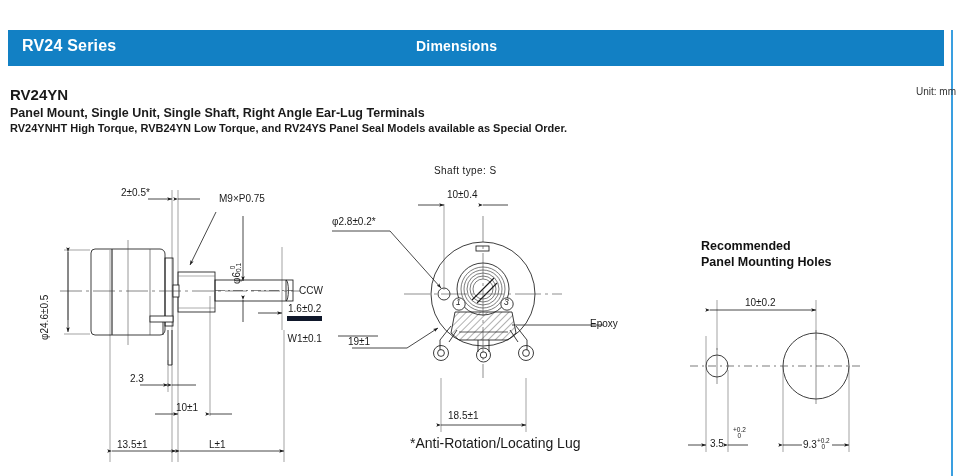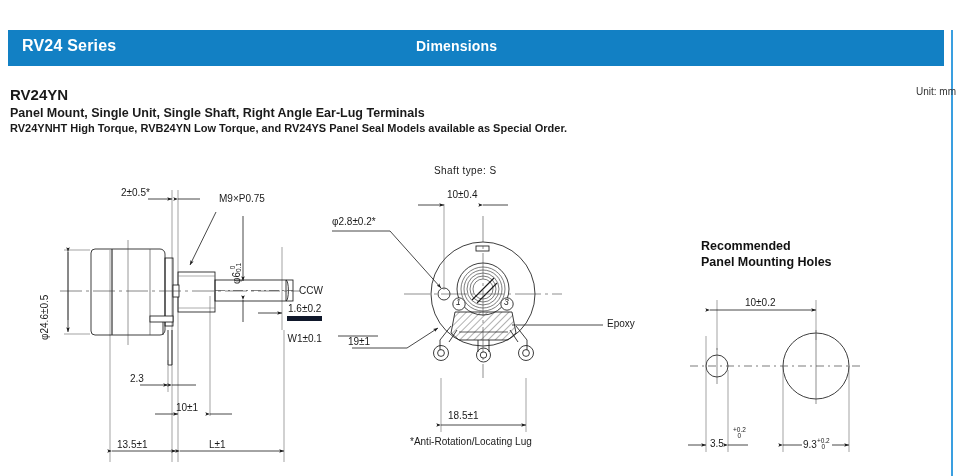--- a/index.html
+++ b/index.html
@@ -279,28 +279,28 @@
   <div class="lbl" style="left:209px;top:439px;">L±1</div>
 
   <div class="lbl" style="left:434px;top:165px;letter-spacing:.4px;">Shaft type: S</div>
 
   <div class="lbl" style="left:447px;top:189px;">10±0.4</div>
 
   <div class="lbl" style="left:332px;top:216px;">φ2.8±0.2*</div>
 
   <div class="lbl" style="left:348px;top:336px;text-align:right;">19±1</div>
 
-  <div class="lbl" style="left:607px;top:318px;">Epoxy</div>
+  <div class="lbl" style="left:590px;top:318px;">Epoxy</div>
 
   <div class="lbl" style="left:456px;top:298px;font-size:8.5px;font-style:italic;">1</div>
   <div class="lbl" style="left:504px;top:298px;font-size:8.5px;font-style:italic;">3</div>
 
   <div class="lbl" style="left:448px;top:410px;">18.5±1</div>
 
-  <div class="lbl" style="left:410px;top:436px;font-size:10px;">*Anti-Rotation/Locating Lug</div>
+  <div class="lbl" style="left:410px;top:436px;font-size:14px;">*Anti-Rotation/Locating Lug</div>
 
   <div class="lbl-b" style="left:701px;top:238px;">Recommended</div>
   <div class="lbl-b" style="left:701px;top:254px;">Panel Mounting Holes</div>
 
   <div class="lbl" style="left:745px;top:297px;">10±0.2</div>
 
   <div class="lbl" style="left:710px;top:438px;">
     <span>3.5</span>
   </div>
   <div class="lbl" style="left:733px;top:427px;">

